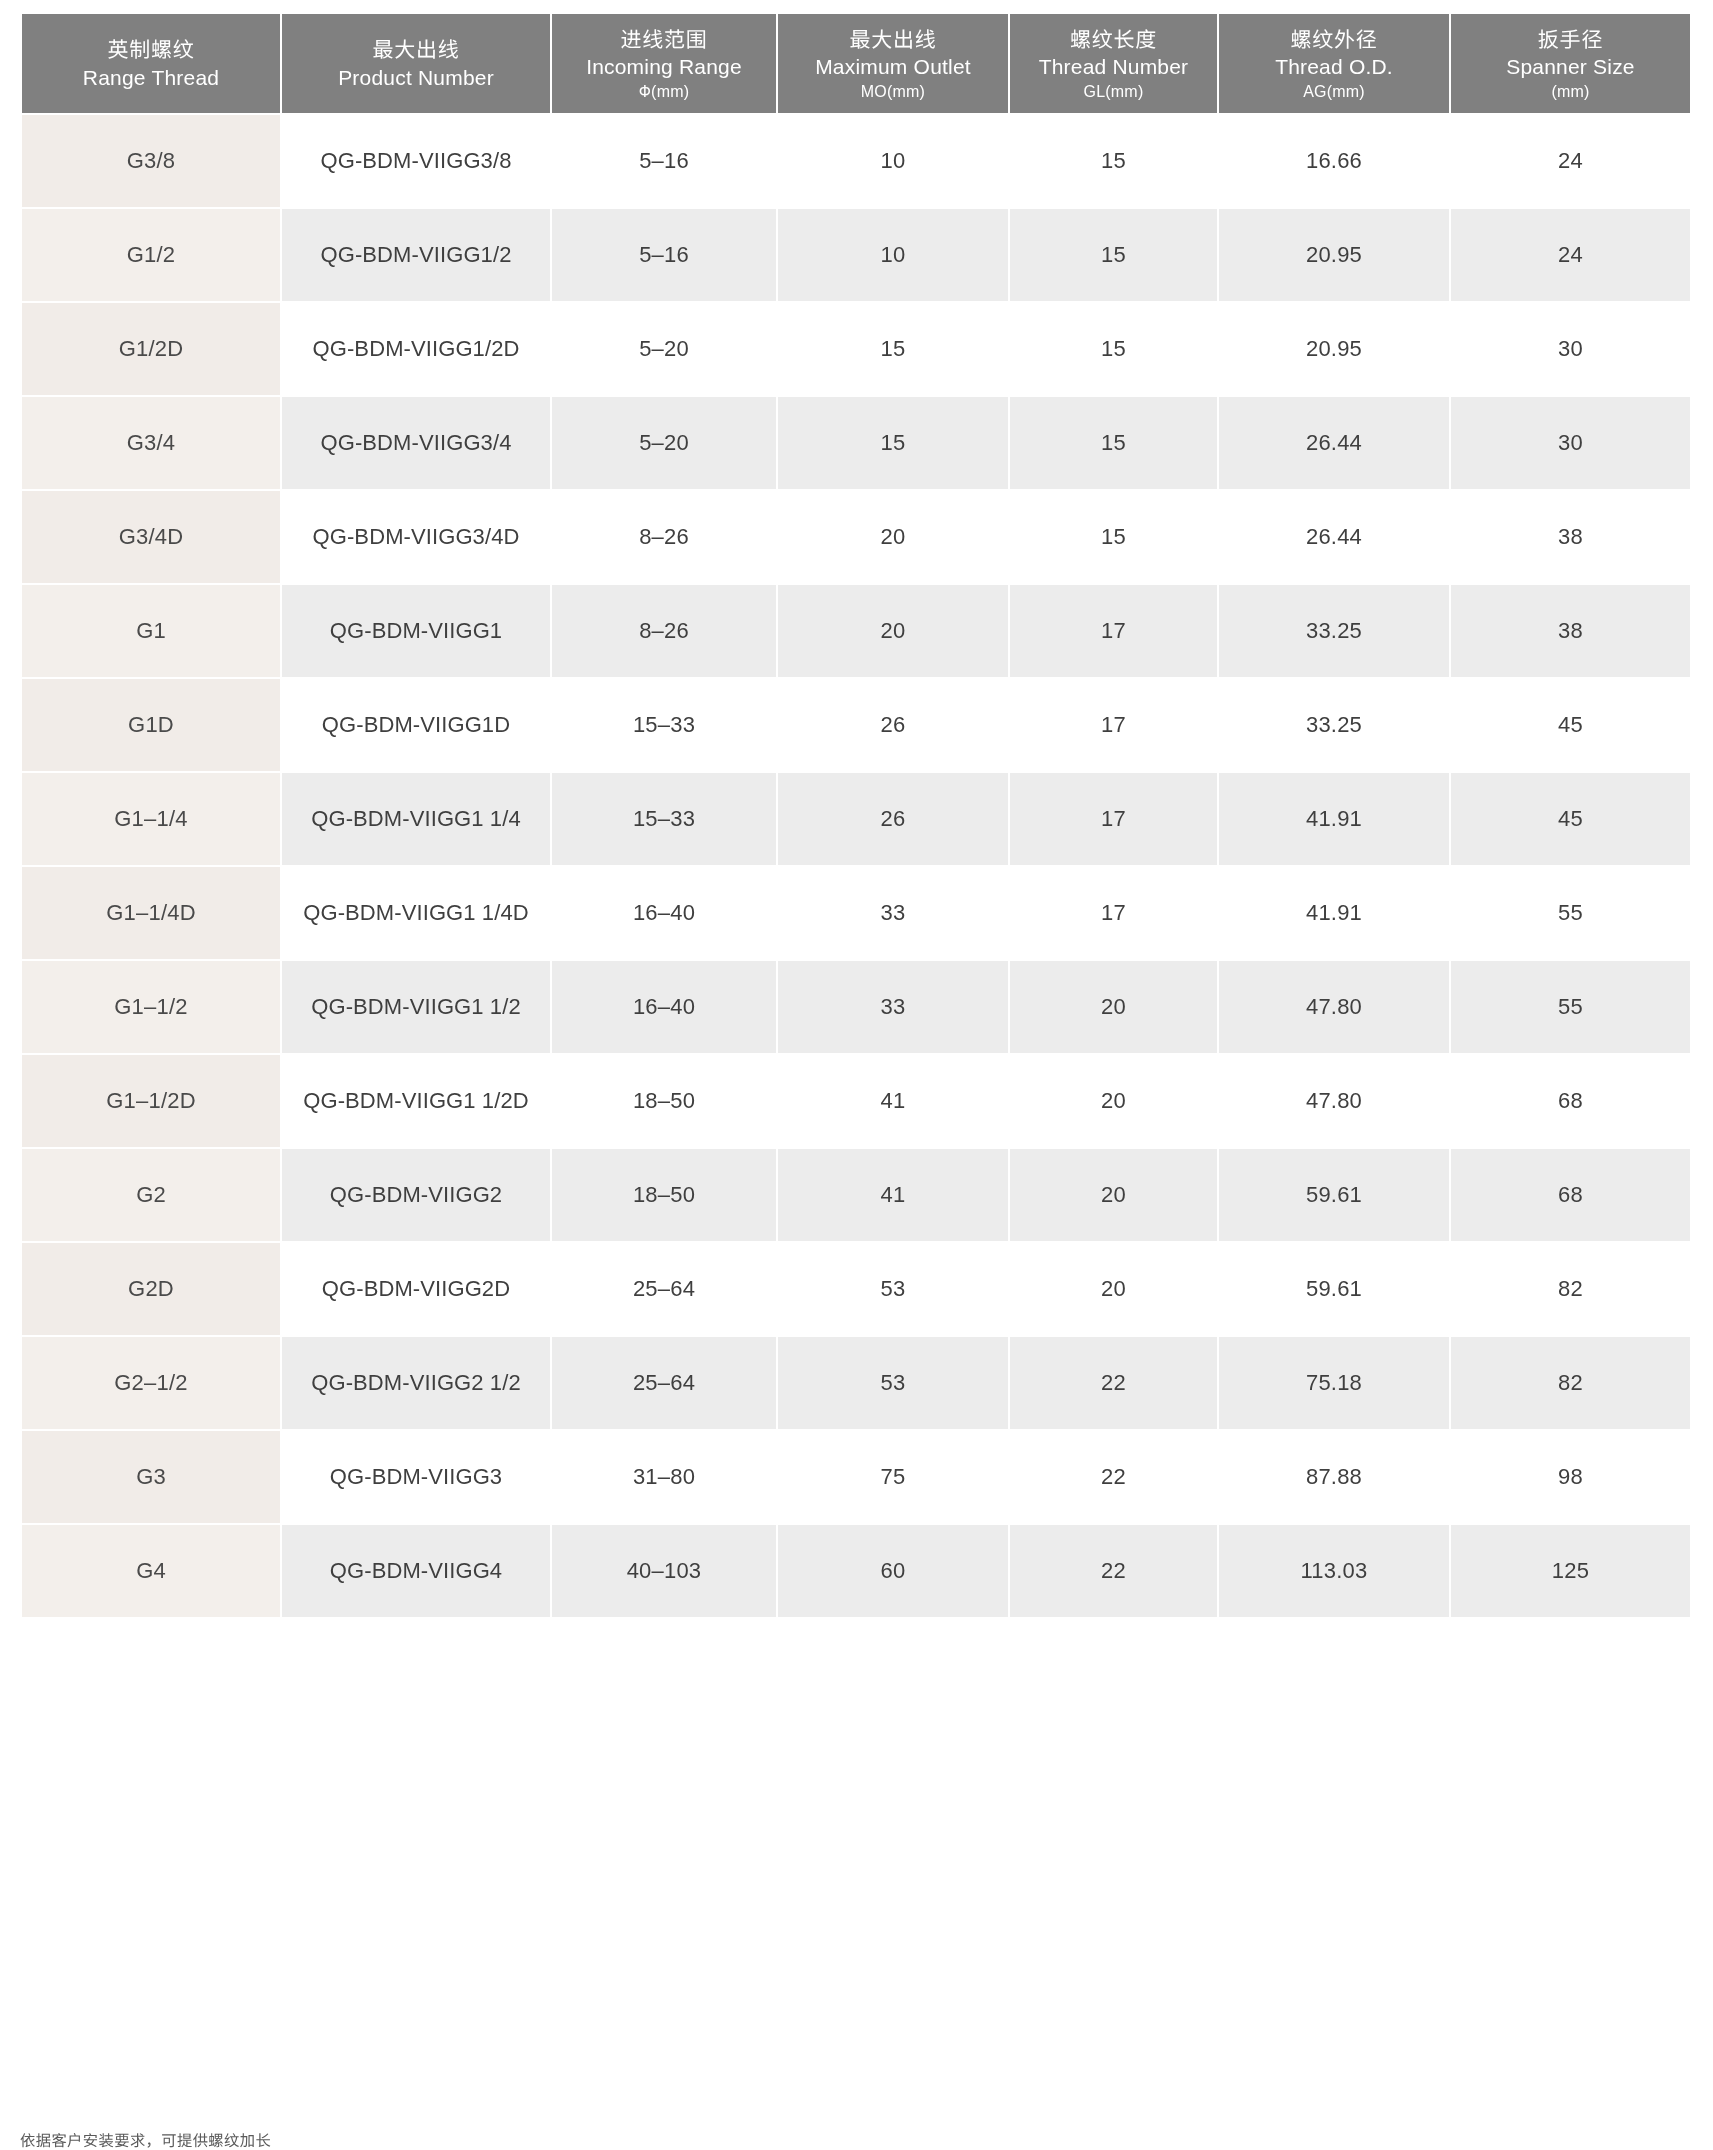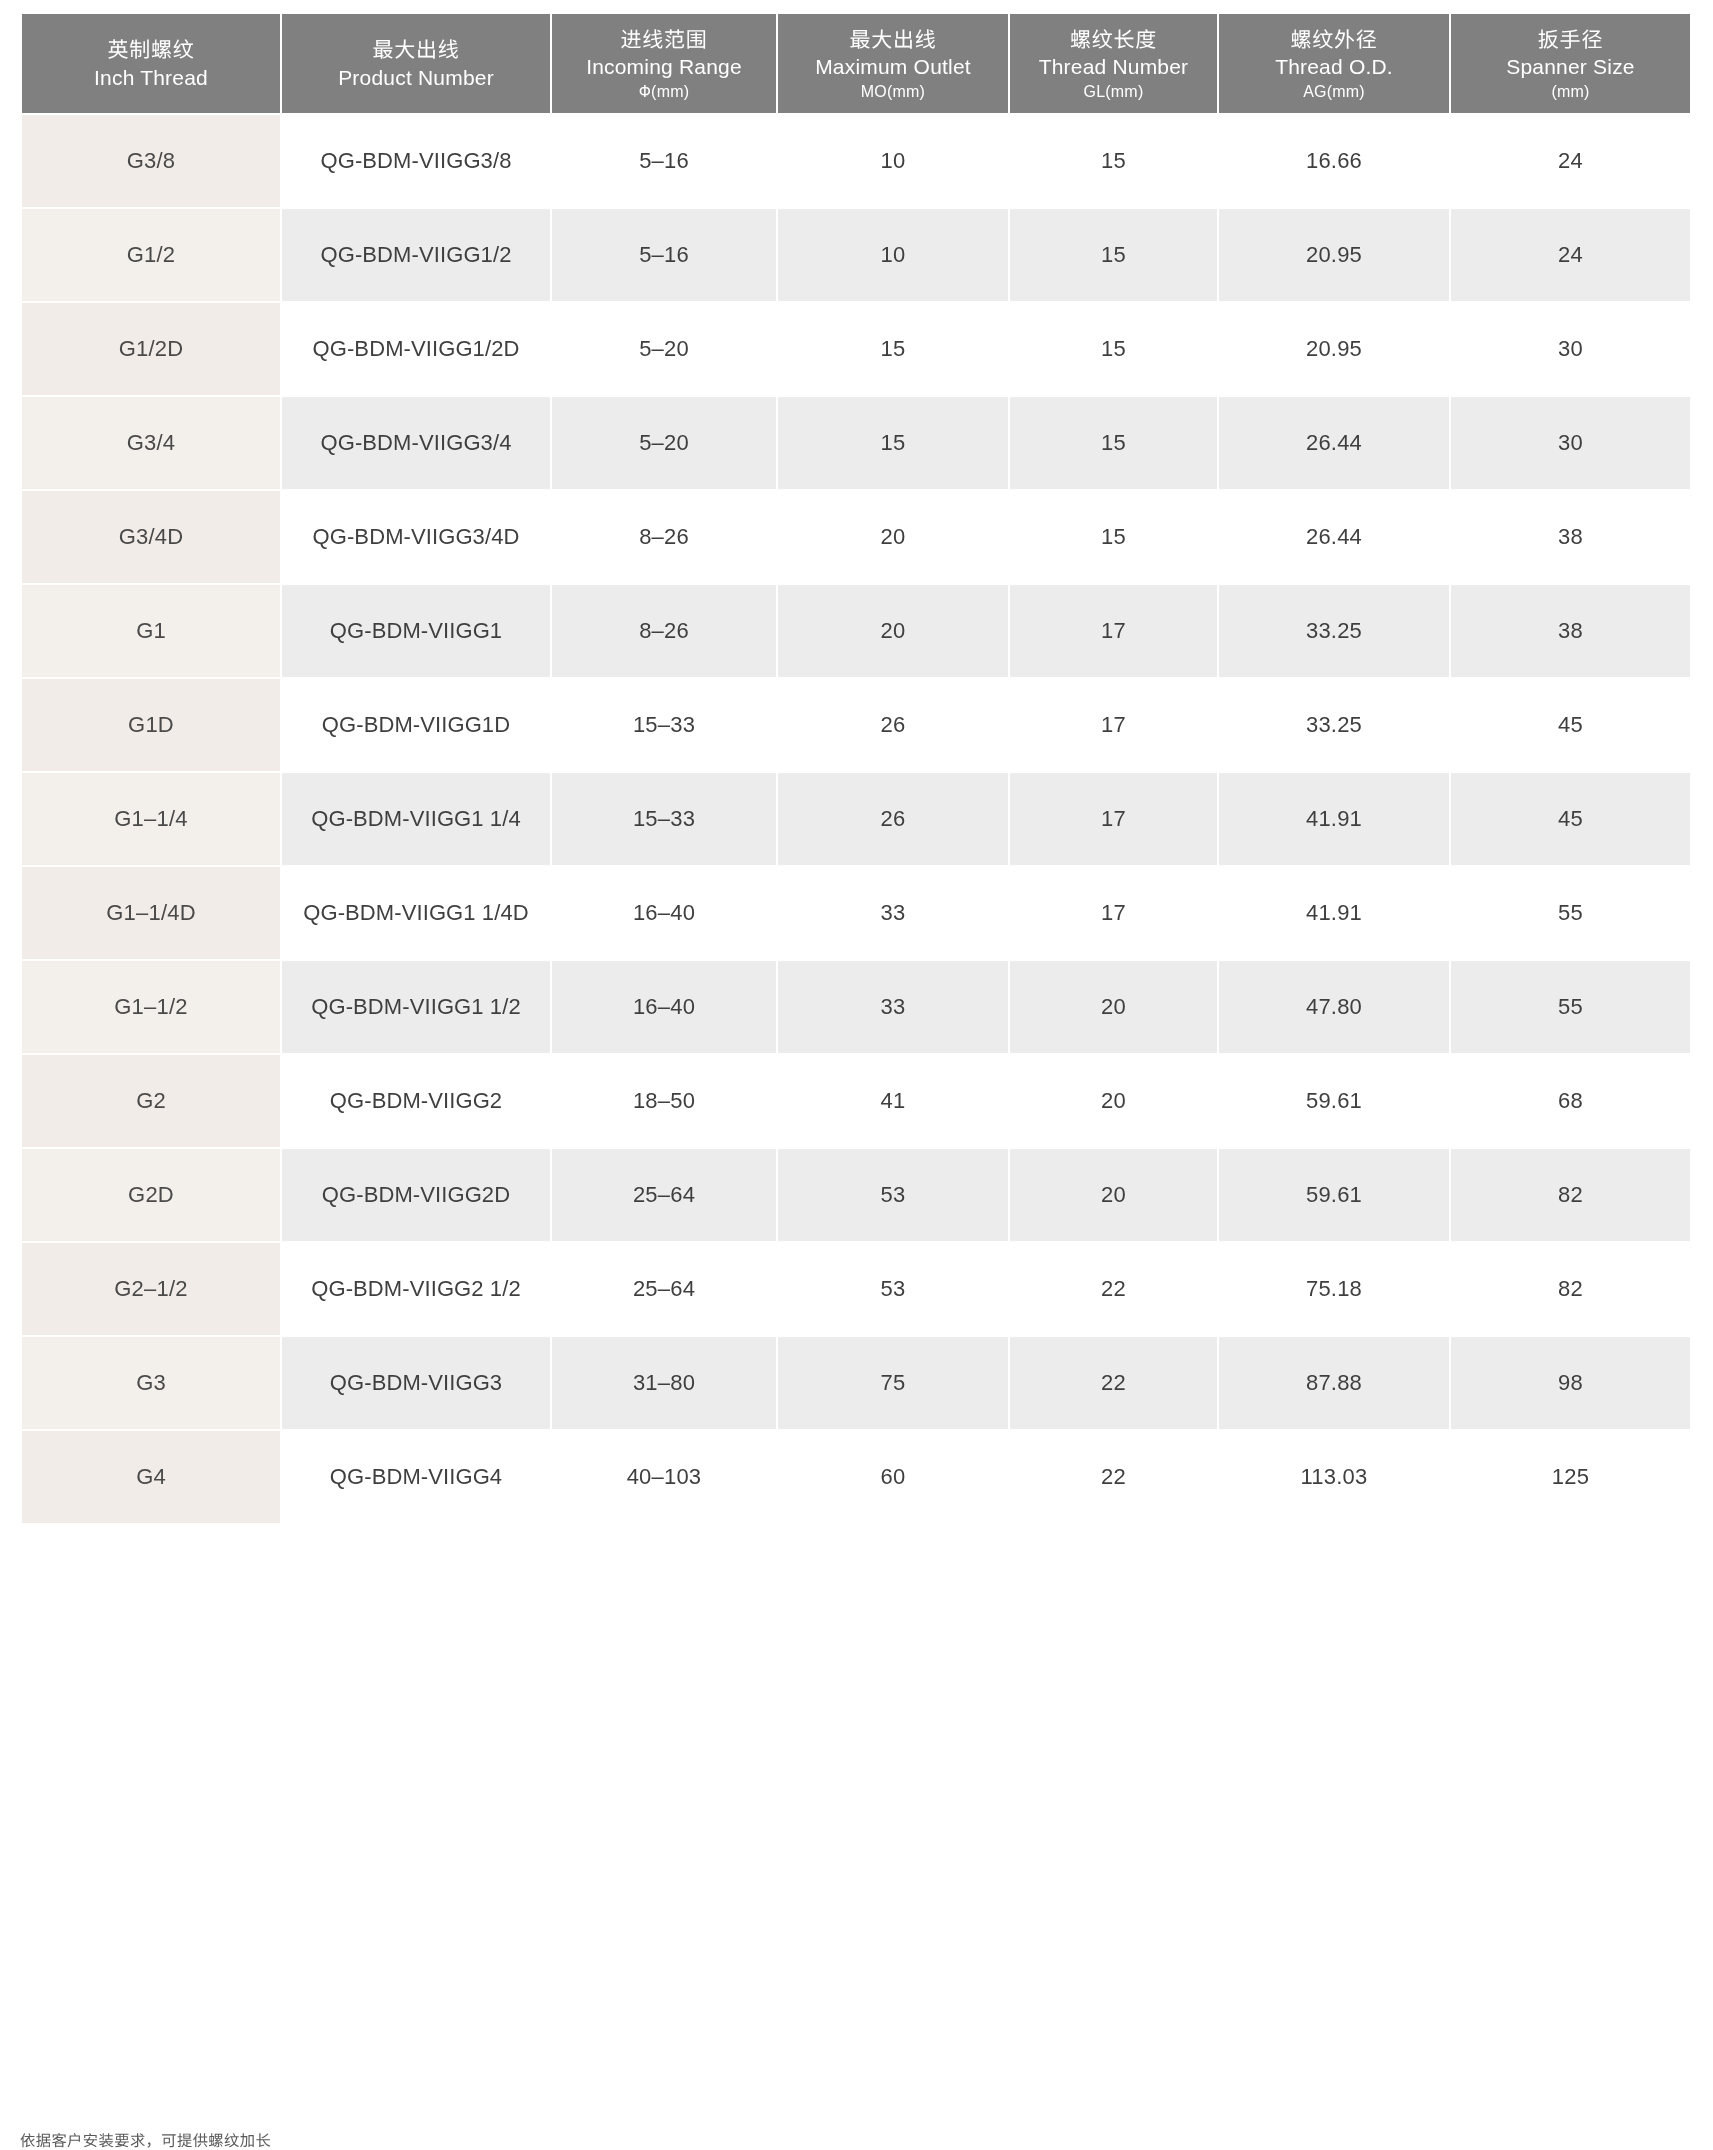--- a/index.html
+++ b/index.html
@@ -115,21 +115,21 @@
         <col class="c2">
         <col class="c3">
       <col class="c4">
         <col class="c5">
         <col class="c6">
     </colgroup>
     <thead>
       <tr>
         <th>
           <span class="th-cn">英制螺纹</span>
-          <span class="th-en">Inch Thread</span>
+          <span class="th-en">Range Thread</span>
         </th>
         <th>
           <span class="th-cn">最大出线</span>
           <span class="th-en">Product Number</span>
         </th>
         <th>
           <span class="th-cn">进线范围</span>
           <span class="th-en">Incoming Range</span>
           <span class="th-unit">Ф(mm)</span>
         </th>
@@ -240,20 +240,29 @@
         <tr>
           <td class="thread">G1–1/2</td>
           <td class="data pn">QG-BDM-VIIGG1 1/2</td>
           <td class="data">16–40</td>
           <td class="data">33</td>
           <td class="data">20</td>
           <td class="data">47.80</td>
           <td class="data">55</td>
         </tr>
         <tr>
+          <td class="thread">G1–1/2D</td>
+          <td class="data pn">QG-BDM-VIIGG1 1/2D</td>
+          <td class="data">18–50</td>
+          <td class="data">41</td>
+          <td class="data">20</td>
+          <td class="data">47.80</td>
+          <td class="data">68</td>
+        </tr>
+        <tr>
           <td class="thread">G2</td>
           <td class="data pn">QG-BDM-VIIGG2</td>
           <td class="data">18–50</td>
           <td class="data">41</td>
           <td class="data">20</td>
           <td class="data">59.61</td>
           <td class="data">68</td>
         </tr>
         <tr>
           <td class="thread">G2D</td>

